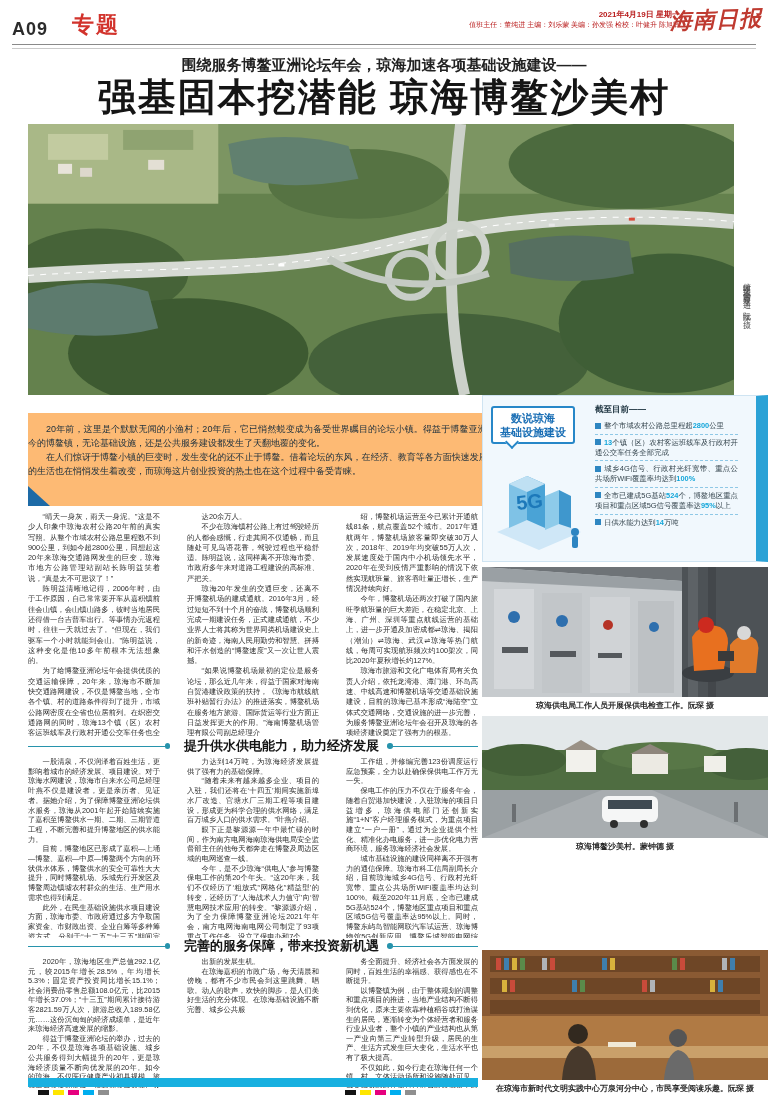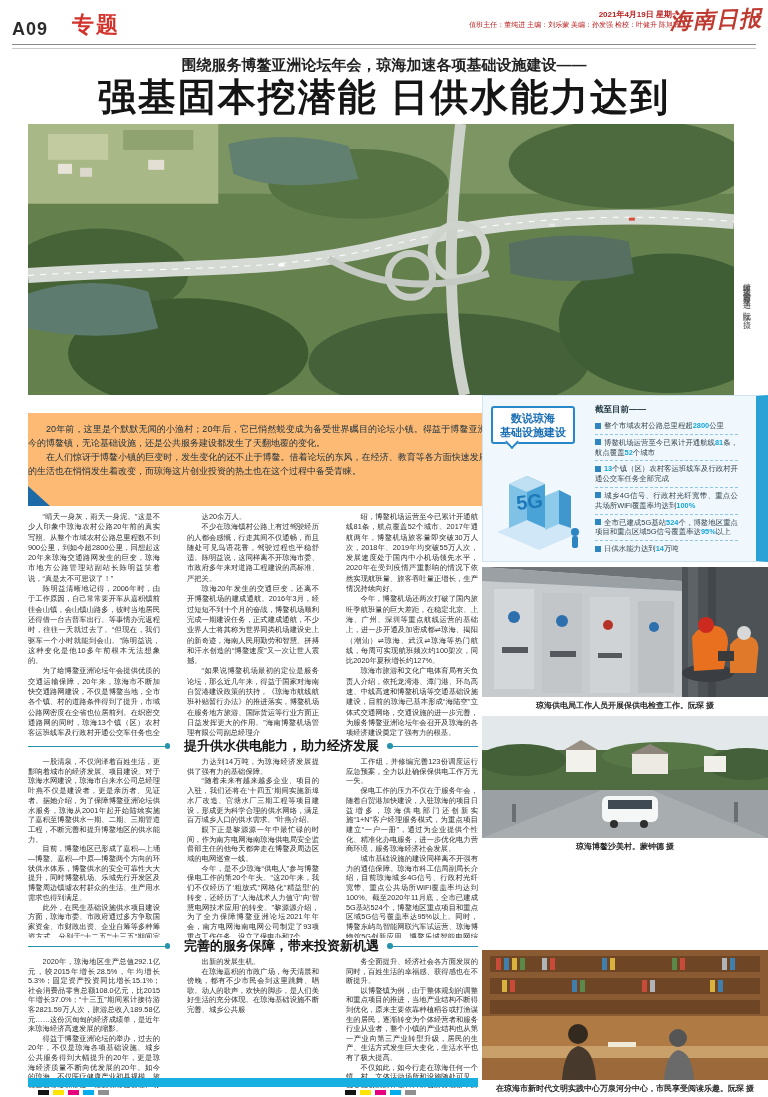--- a/index.html
+++ b/index.html
@@ -95,21 +95,21 @@
     <span class="section-tag">专题</span>
   </div>
   <div class="hdr-right">
     <div class="date-line">2021年4月19日 星期一</div>
     <div class="staff-line">值班主任：董纯进 主编：刘乐蒙 美编：孙发强 检校：叶健升 陈旭辉</div>
   </div>
   <div class="masthead">海南日报</div>
   <div class="hdr-rule"></div>
 
   <div class="kicker">围绕服务博鳌亚洲论坛年会，琼海加速各项基础设施建设——</div>
-  <div class="main-title">强基固本挖潜能 日供水能力达到</div>
+  <div class="main-title">强基固本挖潜能 琼海博鳌沙美村</div>
 
   <div class="main-photo">
     <svg viewBox="0 0 705 272" preserveAspectRatio="none">
       <rect width="705" height="272" fill="#64814d"></rect>
       <rect width="705" height="70" fill="#7c9562"></rect>
       <rect x="0" y="0" width="190" height="80" fill="#a9b887"></rect>
       <rect x="20" y="10" width="60" height="26" fill="#c2cba0"></rect>
       <rect x="95" y="6" width="70" height="20" fill="#8fa371"></rect>
       <rect x="30" y="40" width="14" height="10" fill="#e8e4da"></rect>
       <rect x="52" y="44" width="12" height="9" fill="#ddd8cc"></rect>
@@ -160,21 +160,20 @@
         <polygon points="72,36 84,42 84,74 72,70" fill="#3f97cd"></polygon>
         <text x="30" y="56" font-size="20" font-weight="bold" fill="#1d79ba" transform="rotate(-6 30 56)">5G</text>
         <circle cx="88" cy="78" r="4" fill="#2d85c2"></circle>
         <rect x="85" y="82" width="6" height="12" rx="2" fill="#2d85c2"></rect>
       </svg>
     </div>
     <div class="ib-list">
       <div class="ib-lead">截至目前——</div>
       <div id="ib-items">
           <div class="ib-item"><span class="ib-sq"></span><span>整个市域农村公路总里程超</span><span class="hl">2800</span><span>公里</span></div>
-          <div class="ib-item"><span class="ib-sq"></span><span>博鳌机场运营至今已累计开通航线</span><span class="hl">81</span><span>条，航点覆盖</span><span class="hl">52</span><span>个城市</span></div>
           <div class="ib-item"><span class="ib-sq"></span><span></span><span class="hl">13</span><span>个镇（区）农村客运班线车及行政村开通公交车任务全部完成</span></div>
           <div class="ib-item"><span class="ib-sq"></span><span>城乡4G信号、行政村光纤宽带、重点公共场所WiFi覆盖率均达到</span><span class="hl">100%</span></div>
           <div class="ib-item"><span class="ib-sq"></span><span>全市已建成5G基站</span><span class="hl">524</span><span>个，博鳌地区重点项目和重点区域5G信号覆盖率达</span><span class="hl">95%</span><span>以上</span></div>
           <div class="ib-item"><span class="ib-sq"></span><span>日供水能力达到</span><span class="hl">14</span><span>万吨</span></div>
         </div>
     </div>
   </div>
 
   <div class="article" id="article">
     <div class="section sec-a">

